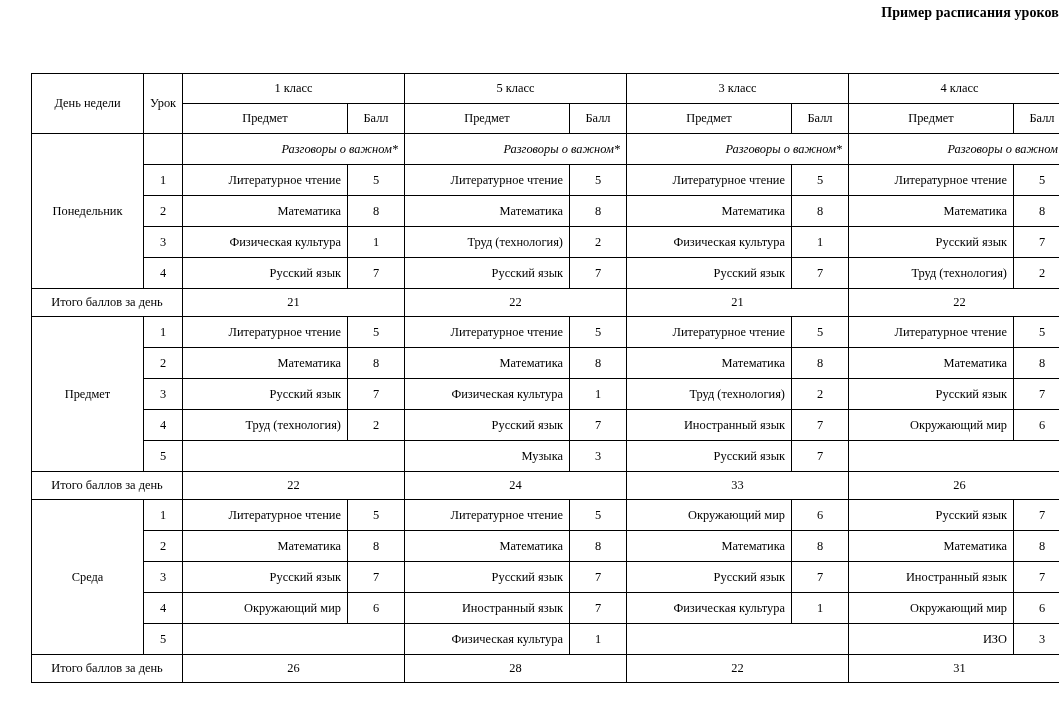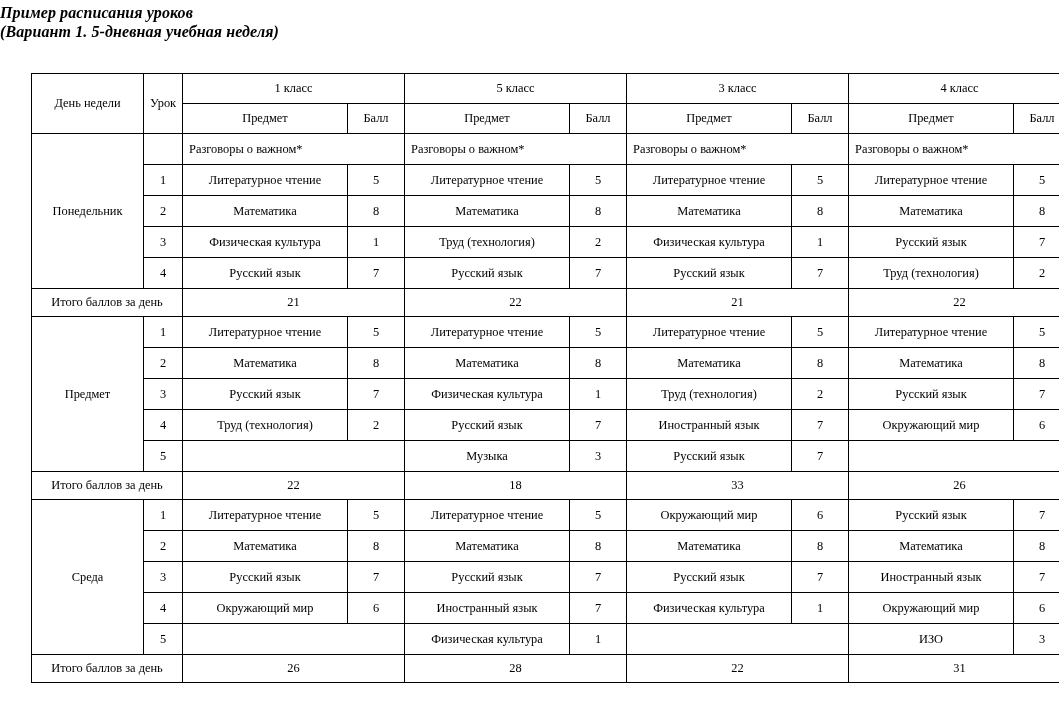--- a/index.html
+++ b/index.html
@@ -15,27 +15,26 @@
     color: #000000;
     overflow: hidden;
   }
   .page {
     position: relative;
     width: 1059px;
     height: 721px;
     box-sizing: border-box;
   }
   .title-block {
-    text-align: left;
+    text-align: right;
     padding-top: 4px;
     font-weight: bold;
-    font-size: 16px;
+    font-size: 14px;
     line-height: 18.5px;
     letter-spacing: 0.1px;
-    font-style: italic;
   }
   .title-line { display: block; }
 
   .table-wrap {
     position: absolute;
     left: 31px;
     top: 73px;
     width: 1008px;
   }
   table.schedule {
@@ -76,49 +75,49 @@
   td.day-name {
     font-weight: bold;
     text-align: center;
     vertical-align: top;
     padding-top: 7px;
   }
   td.lesson-no {
     text-align: center;
   }
   td.subject {
-    text-align: center;
+    text-align: right;
     border-radius: 6px;
   }
   td.score {
     text-align: center;
   }
   td.merged-subject {
-    text-align: left;
+    text-align: right;
+    font-style: italic;
   }
   tr.body-row td { height: 31px; }
 
   tr.total-row td { height: 28px; }
   td.total-label {
     font-weight: bold;
     text-align: center;
   }
   td.total-value {
     font-weight: bold;
     text-align: center;
   }
 </style>
 </head>
 <body>
 
 <div class="page">
 
   <div class="title-block">
     <span class="title-line">Пример расписания уроков</span>
-    <span class="title-line">(Вариант 1. 5-дневная учебная неделя)</span>
   </div>
 
   <div class="table-wrap">
     <table class="schedule">
       <colgroup>
         <col class="c-day">
         <col class="c-lesson">
         <col class="c-subj">
           <col class="c-score">
         <col class="c-subj">
@@ -258,21 +257,21 @@
             <td class="merged-subject" colspan="2"></td>
             <td class="subject">Музыка</td>
             <td class="score">3</td>
             <td class="subject">Русский язык</td>
             <td class="score">7</td>
             <td class="merged-subject" colspan="2"></td>
           </tr>
           <tr class="total-row">
             <td class="total-label" colspan="2">Итого баллов за день</td>
             <td class="total-value" colspan="2">22</td>
-            <td class="total-value" colspan="2">18</td>
+            <td class="total-value" colspan="2">24</td>
             <td class="total-value" colspan="2">33</td>
             <td class="total-value" colspan="2">26</td>
           </tr>
           <tr class="body-row">
             <td class="day-name" rowspan="5">Среда</td>
             <td class="lesson-no">1</td>
             <td class="subject">Литературное чтение</td>
             <td class="score">5</td>
             <td class="subject">Литературное чтение</td>
             <td class="score">5</td>

